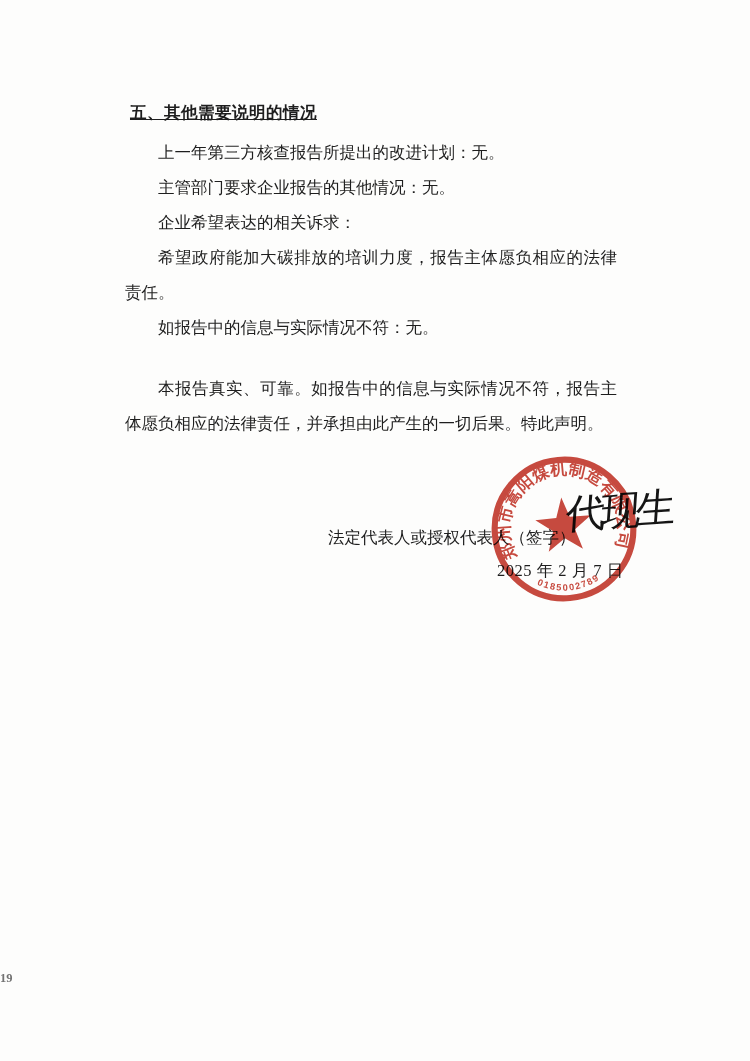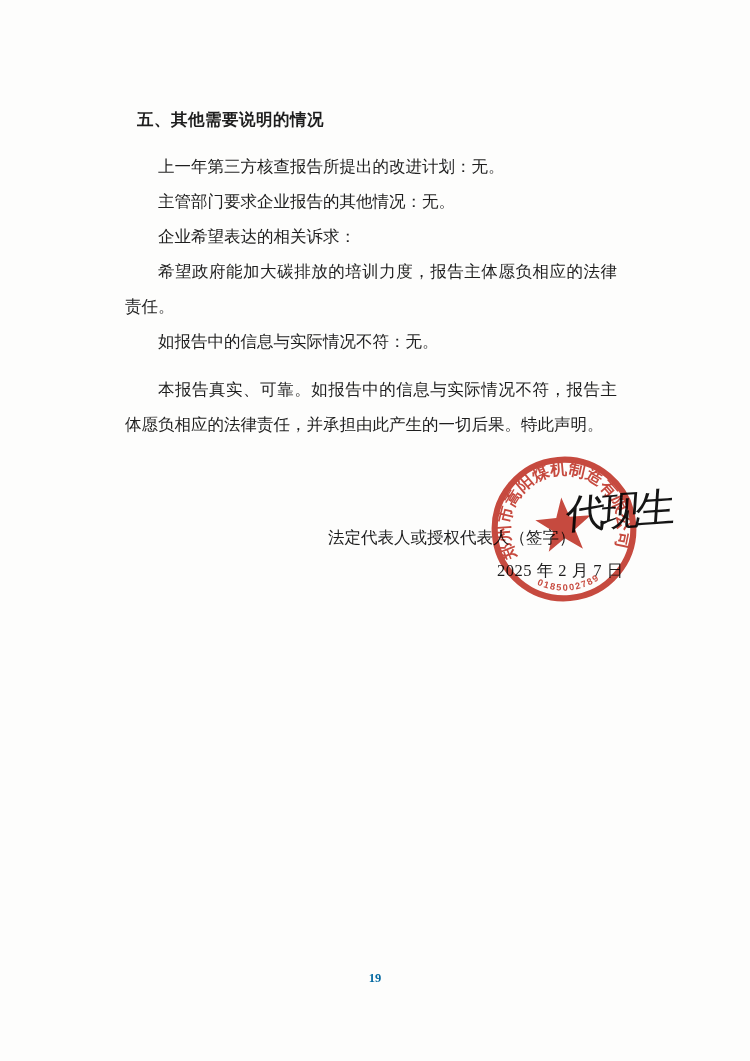--- a/index.html
+++ b/index.html
@@ -18,30 +18,31 @@
   .textblock {
     position: absolute;
     left: 125px;
     top: 90px;
     width: 492px;
     font-size: 16.5px;
     line-height: 35px;
     text-align: justify;
   }
   .sec-heading {
-    margin: 12px;
+    margin: 5px;
     font-size: 16.5px;
     font-weight: bold;
     letter-spacing: 0.5px;
+    text-decoration: underline;
   }
   .para {
     margin: 0;
     text-indent: 2em;
   }
-  .para-statement { margin-top: 13px; }
+  .para-statement { margin-top: 26px; }
 
   
   .sig-label {
     position: absolute;
     left: 328px;
     top: 527px;
     font-size: 16.5px;
     white-space: nowrap;
     z-index: 1;
   }
@@ -84,23 +85,22 @@
   .stamp text {
     font-family: "Liberation Sans", "DejaVu Sans", sans-serif;
     font-weight: bold;
   }
 
   .page-number {
     position: absolute;
     left: 0;
     right: 0;
     top: 971px;
-    text-align: center;
     font-size: 12.5px;
-    color: #0369a1;
+    color: #737373;
     font-weight: bold;
   }
 </style>
 </head>
 <body>
 
 <div class="page">
 
   <div class="textblock">
     <p class="sec-heading">五、其他需要说明的情况</p>

